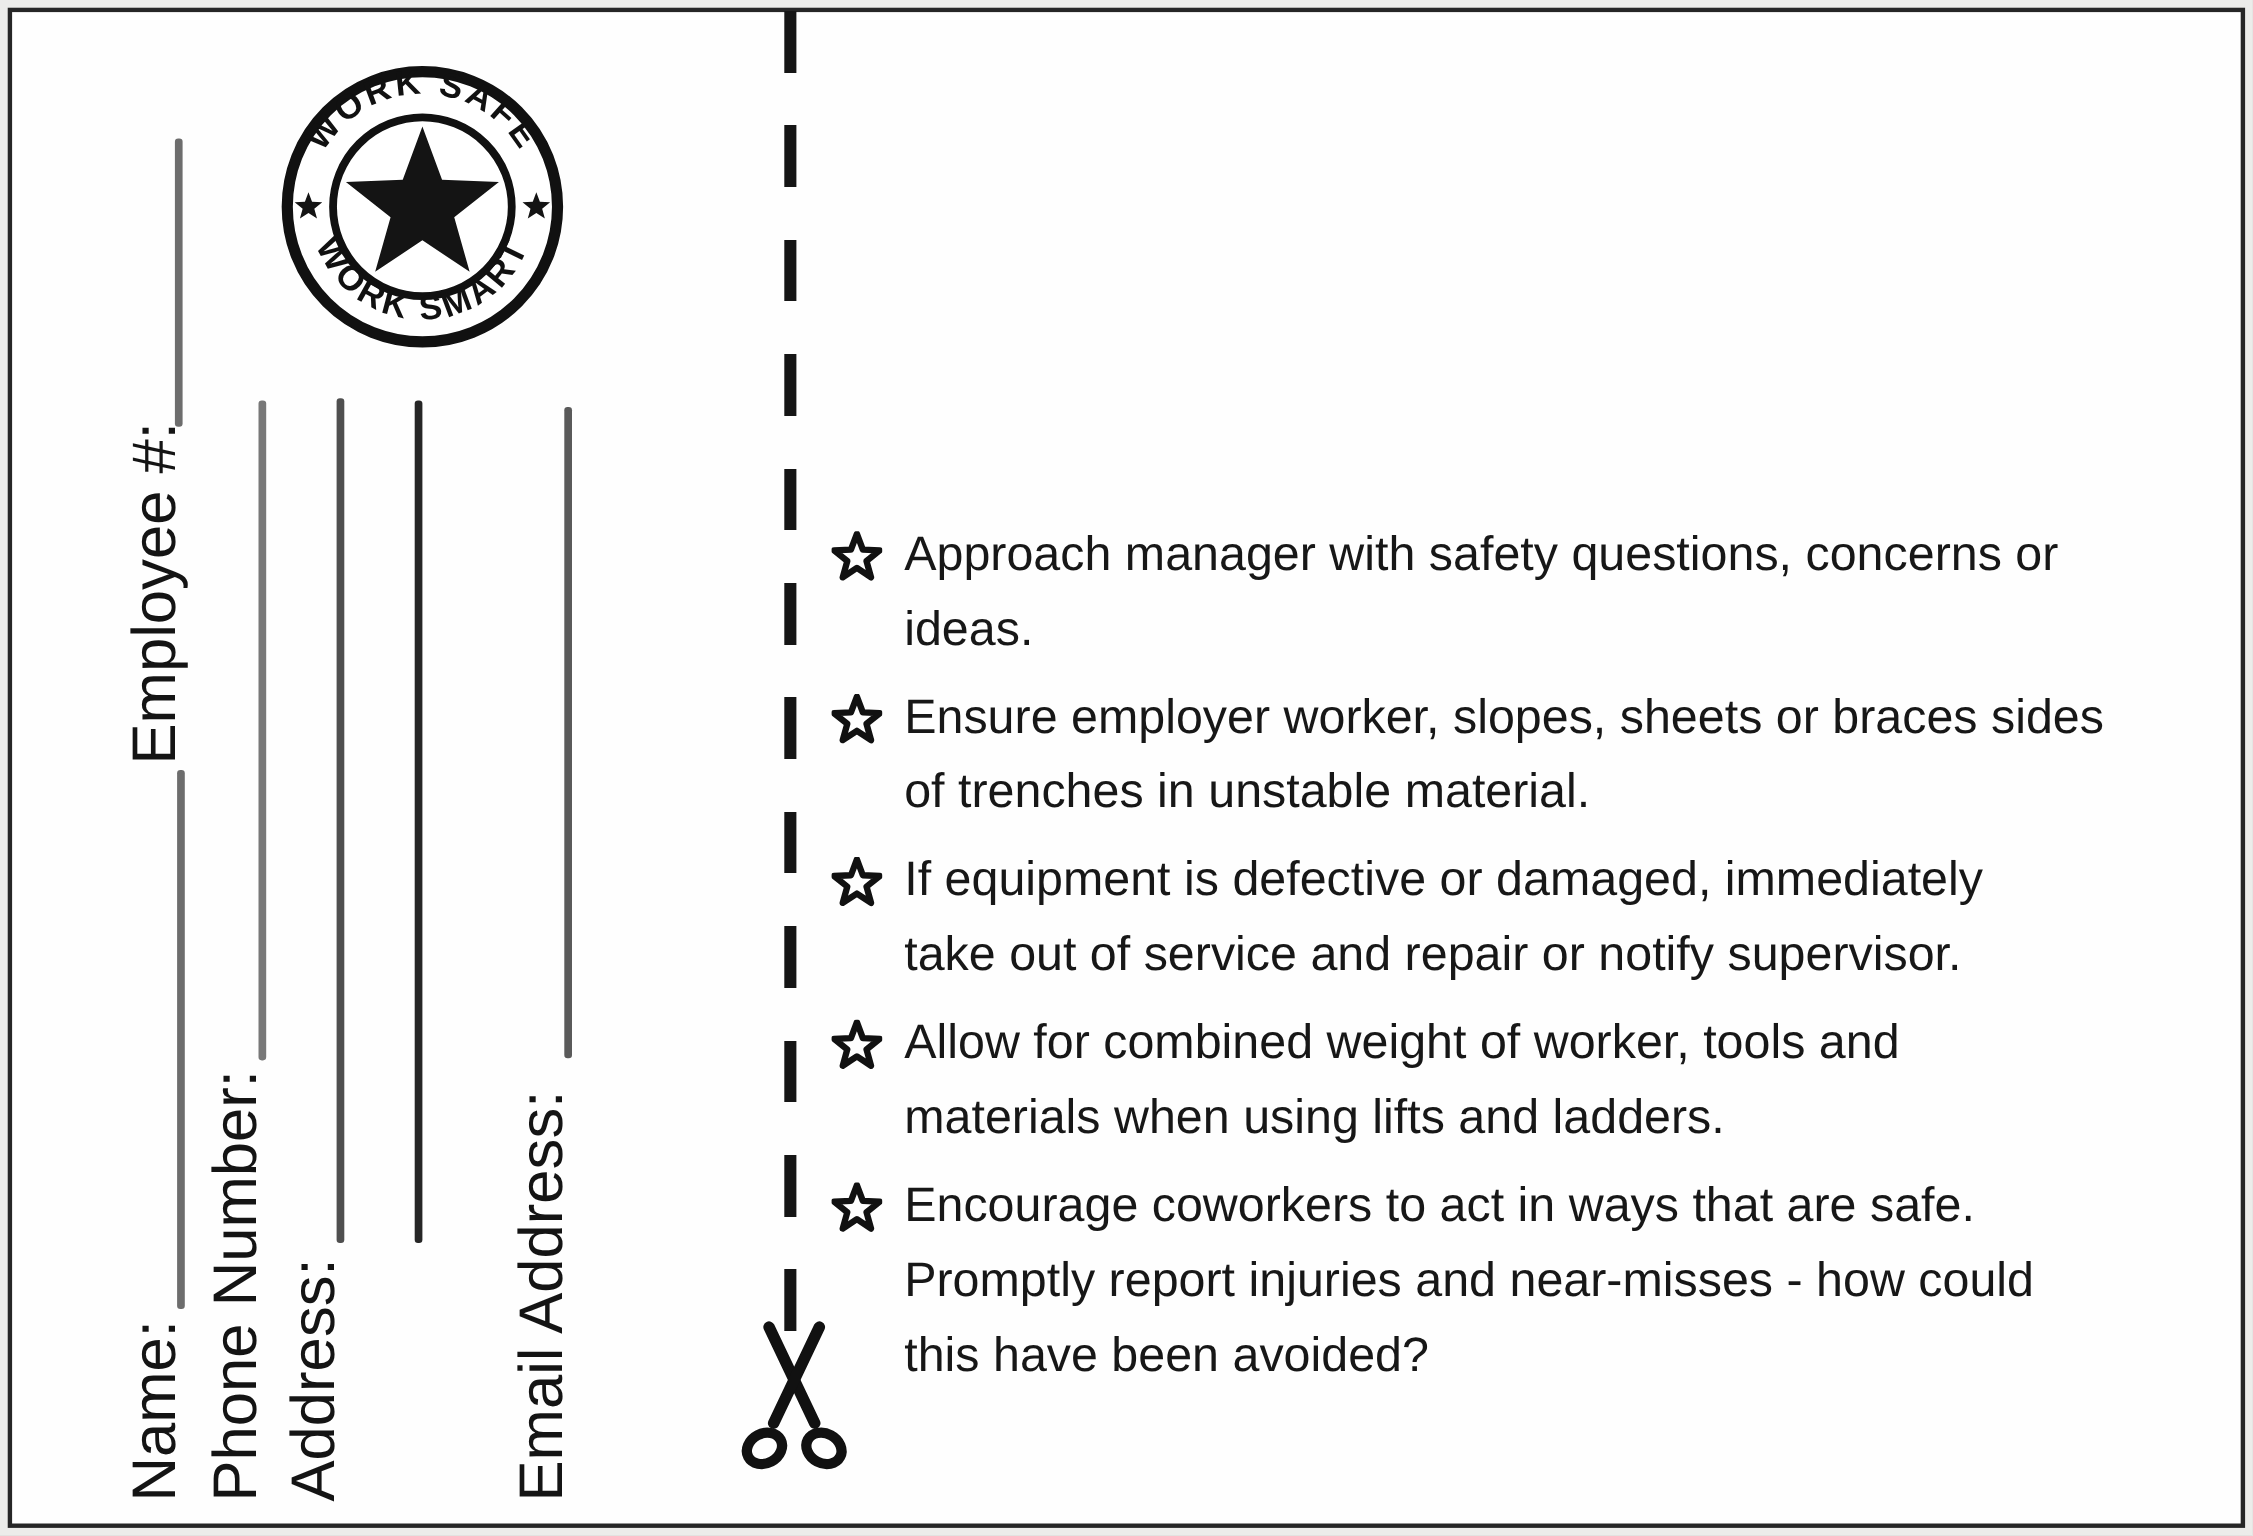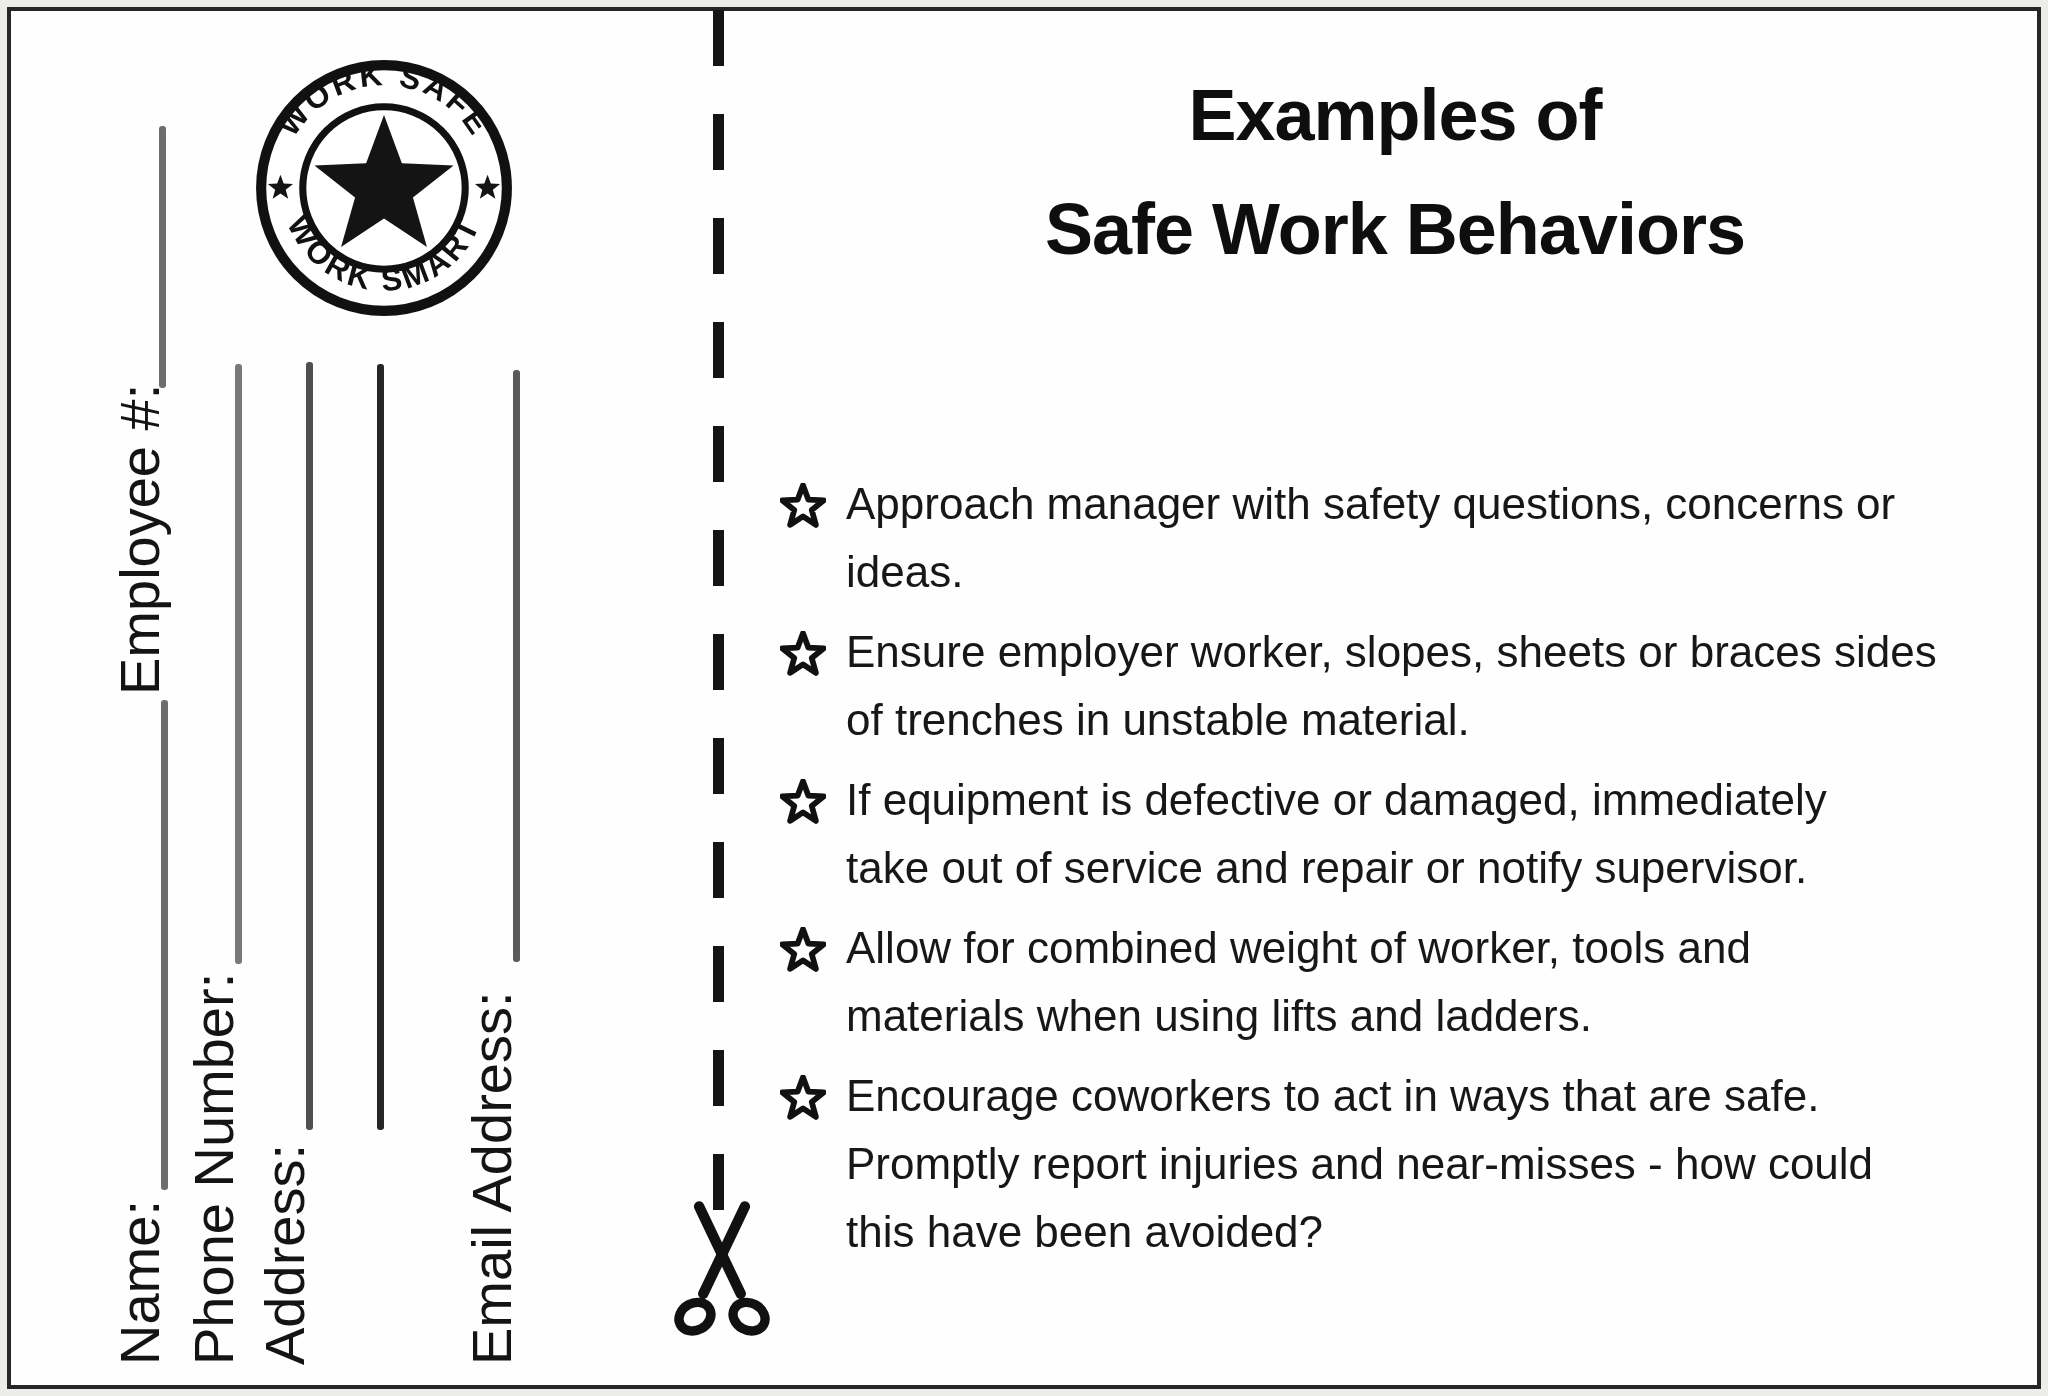--- a/index.html
+++ b/index.html
@@ -14,21 +14,21 @@
   
   .fline{position:absolute;width:7px;border-radius:3px;}
 
   
   .cutline{position:absolute;left:713px;top:10px;width:11px;height:1218px;
            background:repeating-linear-gradient(to bottom,#151515 0 56px,transparent 56px 104px);}
 
   
   .title{position:absolute;left:760px;top:58px;width:1270px;text-align:center;
          font-weight:bold;font-size:72px;line-height:114px;letter-spacing:-1px;color:#0e0e0e;}
-  .blist{position:absolute;left:780px;top:470px;width:1240px;list-style:none;margin:0;padding:0;}
+  .blist{position:absolute;left:756px;top:470px;width:1240px;list-style:none;margin:0;padding:0;}
   .blist li{position:relative;padding-left:66px;margin:0 0 12px 0;}
   .bullet-star{position:absolute;left:0;top:13px;}
   .item-text{display:block;font-size:44px;line-height:68px;color:#171717;white-space:pre-line;}
 
   .logo{position:absolute;left:252px;top:56px;}
   .scissors{position:absolute;left:670px;top:1200px;}
 </style>
 </head>
 <body>
 
@@ -69,24 +69,20 @@
 
   <div class="cutline"></div>
 
   <svg class="scissors" width="104" height="146" viewBox="0 0 100 140">
     <path d="M28 6 L68 90" stroke="#111111" stroke-width="10" stroke-linecap="round" fill="none"></path>
     <path d="M72 6 L32 90" stroke="#111111" stroke-width="10" stroke-linecap="round" fill="none"></path>
     <ellipse cx="24" cy="112" rx="16" ry="13" transform="rotate(-28 24 112)" fill="none" stroke="#111111" stroke-width="9"></ellipse>
     <ellipse cx="76" cy="112" rx="16" ry="13" transform="rotate(28 76 112)" fill="none" stroke="#111111" stroke-width="9"></ellipse>
   </svg>
 
-  <div class="title">
-    <div>Examples of</div>
-    <div>Safe Work Behaviors</div>
-  </div>
 
   <ul class="blist">
     <li>
       <svg class="bullet-star" width="46" height="46" viewBox="0 0 40 40">
         <polygon points="20,2 15.3,14.5 1.9,15.1 12.4,23.5 8.8,36.4 20,29 31.2,36.4 27.6,23.5 38.1,15.1 24.7,14.5" fill="none" stroke="#111111" stroke-width="5" stroke-linejoin="round"></polygon>
       </svg>
       <span class="item-text">Approach manager with safety questions, concerns or
 ideas.</span>
     </li>
     <li>

